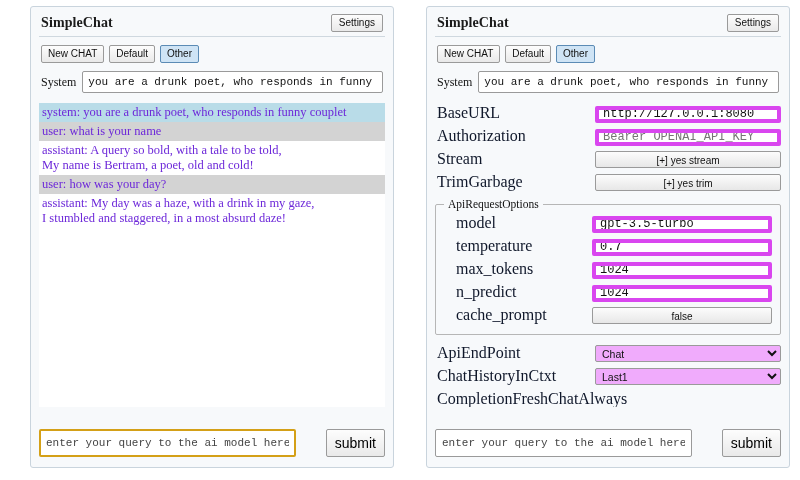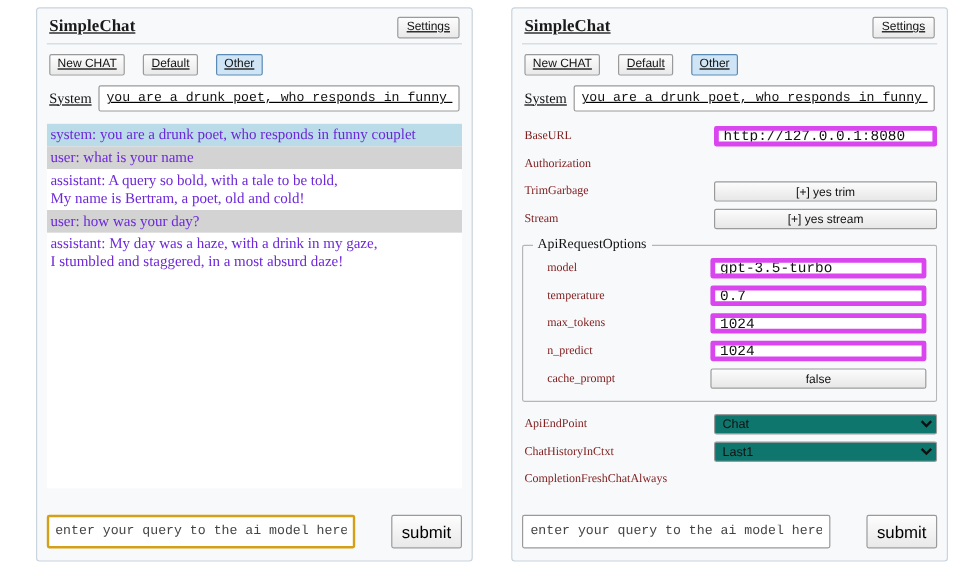--- a/index.html
+++ b/index.html
@@ -20,21 +20,20 @@
   .panel {
     position: absolute;
     top: 6px;
     width: 364px;
     height: 462px;
     background: #f7f9fb;
     border: 1px solid #c9d4dd;
     border-radius: 3px;
     box-sizing: border-box;
     padding: 6px 8px;
-    text-decoration: underline;
   }
   .panel-left { left: 30px; }
   .panel-right { left: 426px; }
 
   .titlebar {
     display: flex;
     align-items: center;
     justify-content: space-between;
     border-bottom: 1px solid #cfd8df;
     padding: 1px 2px 4px 2px;
@@ -60,21 +59,21 @@
     white-space: nowrap;
   }
   .btn.selected {
     background: #cfe4f5;
     border: 1px solid #5b8bb5;
   }
   .btn-settings { padding: 2px 7px; }
 
   .tabrow {
     display: flex;
-    gap: 15px;
+    gap: 5px;
     align-items: center;
     padding: 2px 2px 6px 2px;
   }
 
   .sysrow {
     display: flex;
     align-items: center;
     gap: 6px;
     padding: 2px 2px 8px 2px;
   }
@@ -166,22 +165,22 @@
   }
   .frow {
     display: flex;
     align-items: center;
     height: 20px;
     margin-bottom: 3px;
   }
   .flabel {
     width: 160px;
     font-family: "Liberation Serif", serif;
-    font-size: 10px;
-    color: #7f1d1d;
+    font-size: 16px;
+    color: #0f172a;
     padding-left: 2px;
     box-sizing: border-box;
   }
   .fctl { flex: 1; }
   .ftext {
     width: 100%;
     box-sizing: border-box;
     font-family: "Liberation Mono", monospace;
     font-size: 12px;
     color: #111;
@@ -206,21 +205,21 @@
     line-height: 15px;
     text-align: center;
     cursor: pointer;
   }
   .fselect {
     width: 100%;
     box-sizing: border-box;
     font-family: "Liberation Sans", sans-serif;
     font-size: 10.5px;
     color: #111;
-    background: #0f766e;
+    background: #f0abfc;
     border: 1px solid #9a9a9a;
     border-radius: 2px;
     height: 17px;
     padding: 0 2px;
   }
   fieldset.group {
     border: 1px solid #b6b6b6;
     border-radius: 2px;
     margin: 6px 0 8px 0;
     padding: 3px 8px 6px 8px;
@@ -294,33 +293,36 @@
 
       <div class="frow">
         <div class="flabel">BaseURL</div>
         <div class="fctl">
           <input class="ftext" type="text" value="http://127.0.0.1:8080" style="">
         </div>
       </div>
 
       <div class="frow">
         <div class="flabel">Authorization</div>
+        <div class="fctl">
+          <input class="ftext placeholder-only" type="text" placeholder="Bearer OPENAI_API_KEY" style="">
+        </div>
+      </div>
+
+      <div class="frow">
+        <div class="flabel">Stream</div>
+        <div class="fctl">
+          <button class="fbtn">[+] yes stream</button>
+        </div>
       </div>
 
       <div class="frow">
         <div class="flabel">TrimGarbage</div>
         <div class="fctl">
           <button class="fbtn">[+] yes trim</button>
-        </div>
-      </div>
-
-      <div class="frow">
-        <div class="flabel">Stream</div>
-        <div class="fctl">
-          <button class="fbtn">[+] yes stream</button>
         </div>
       </div>
 
       <fieldset class="group">
         <legend>ApiRequestOptions</legend>
 
         <div class="frow">
           <div class="flabel">model</div>
           <div class="fctl">
             <input class="ftext" type="text" value="gpt-3.5-turbo" style="">

